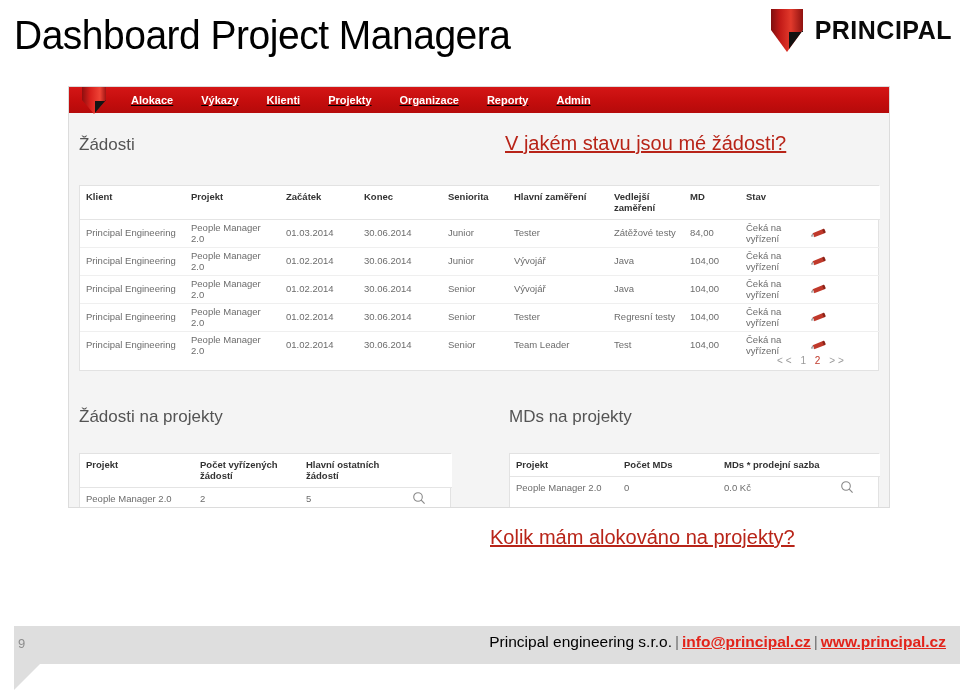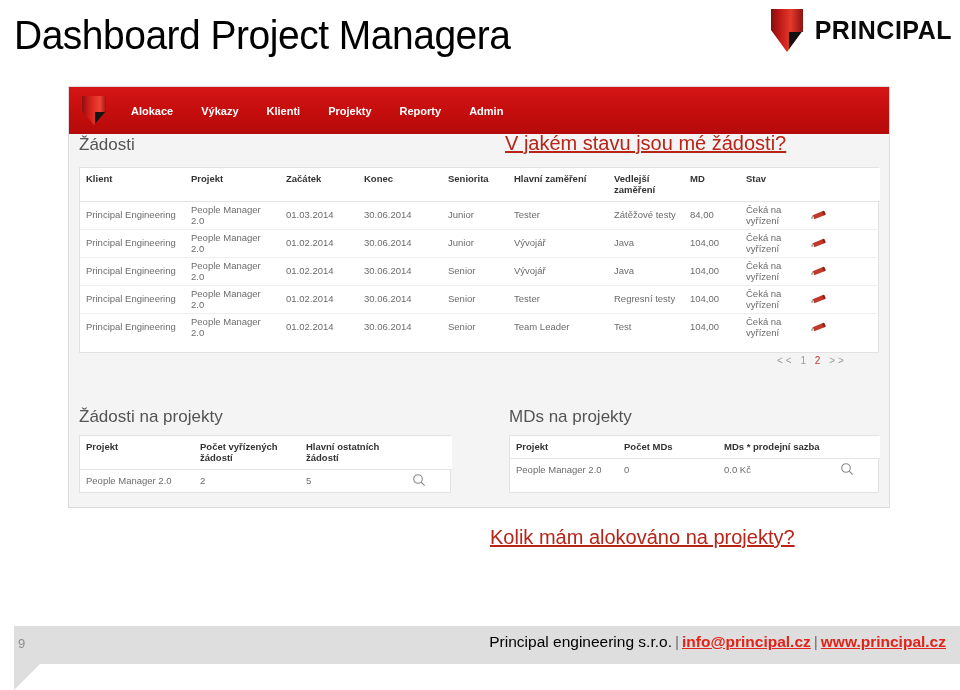--- a/index.html
+++ b/index.html
@@ -74,26 +74,27 @@
     position: absolute;
     left: 0; top: 0; right: 0; bottom: 0;
     background: #f4f4f4;
   }
 
   
   .navbar {
     position: absolute;
     left: 0; top: 0;
     width: 100%;
-    height: 47px;
+    height: 26px;
     background: linear-gradient(to bottom, #d41616 0%, #c40d0d 55%, #b50a0a 100%);
     display: flex;
     align-items: center;
     box-sizing: border-box;
     padding-left: 4px;
+    text-decoration: underline;
   }
   .nav-logo {
     width: 26px;
     height: 30px;
     flex: 0 0 auto;
     margin: 0 10px 0 8px;
   }
   .nav-items {
     display: flex;
     align-items: center;
@@ -178,20 +179,21 @@
     font-family: "Liberation Sans", sans-serif;
     white-space: nowrap;
   }
 
   
   .card {
     position: absolute;
     background: #ffffff;
     border: 1px solid #e2e2e2;
     box-sizing: border-box;
+    margin-top: 18px;
   }
   .tbl {
     width: 100%;
     border-collapse: collapse;
     table-layout: fixed;
   }
   .tbl th {
     font-size: 9.5px;
     font-weight: bold;
     color: #333333;
@@ -325,20 +327,21 @@
         </defs>
         <path d="M1,0 H25 V15 L13,29 L1,15 Z" fill="url(#pg2)"></path>
         <path d="M14,16 H25 V15 L14,28 Z" fill="#141414"></path>
       </svg>
     </div>
     <div class="nav-items">
       <div class="nav-item">Alokace</div>
       <div class="nav-item">Výkazy</div>
       <div class="nav-item">Klienti</div>
       <div class="nav-item">Projekty</div>
+      <div class="nav-item">Organizace</div>
       <div class="nav-item">Reporty</div>
       <div class="nav-item">Admin</div>
     </div>
   </div>
 
   <div class="app-h" style="left:10px; top:48px;">Žádosti</div>
 
   <div class="card" style="left:10px; top:80px; width:800px; height:186px;">
     <table class="tbl">
       <colgroup>

